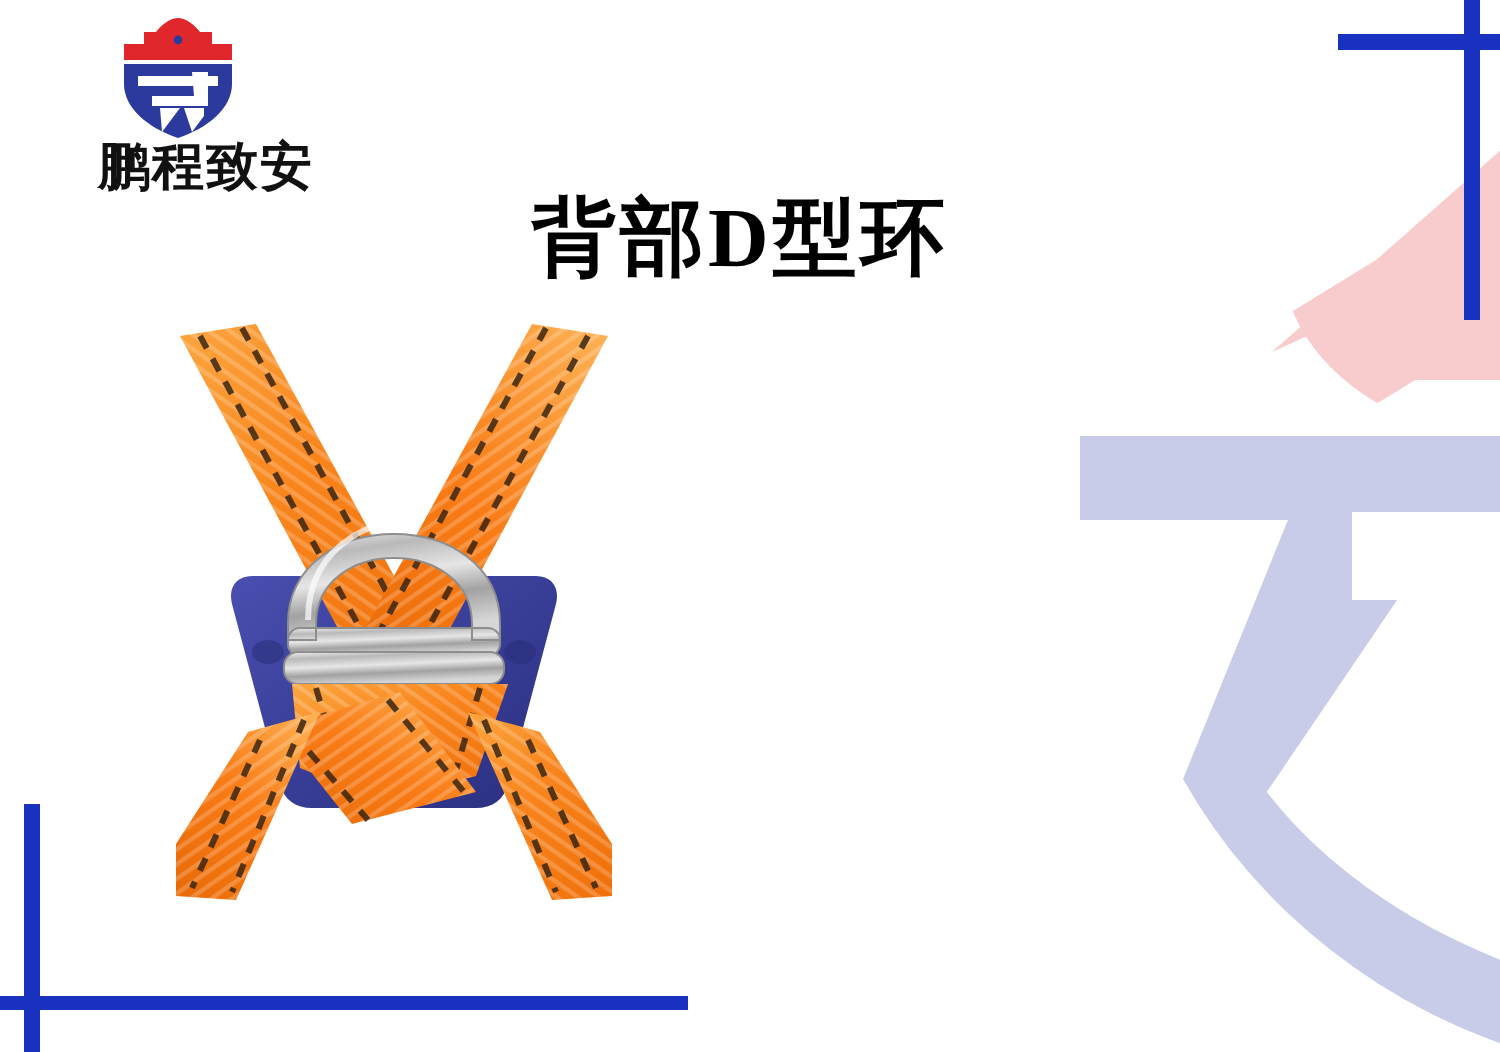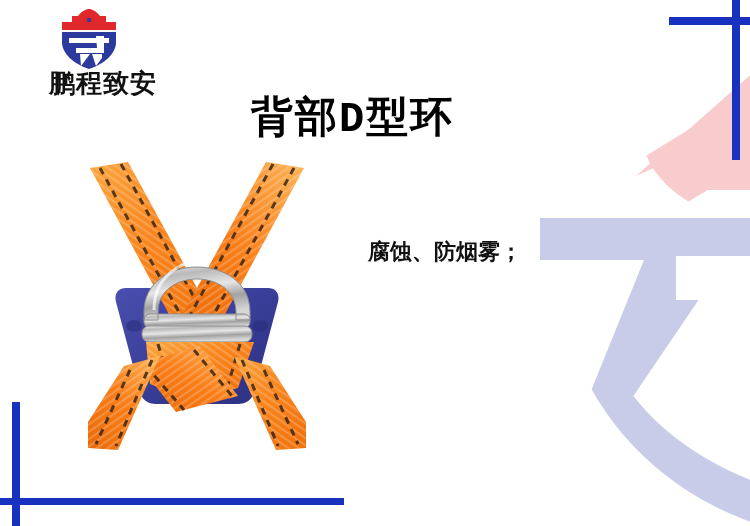--- a/index.html
+++ b/index.html
@@ -101,23 +101,23 @@
     font-weight:700;
     letter-spacing:1px;
     color:#111111;
     text-align:center;
     line-height:30px;
   }
 
   
   #title {
     position:absolute;
-    left:251px; top:95px;
+    left:266px; top:95px;
     width:250px;
-    font-family:Liberation Mono, monospace;
+    font-family:Liberation Serif, serif;
     font-size:42px;
     font-weight:700;
     color:#000000;
     letter-spacing:2px;
     line-height:50px;
     white-space:nowrap;
   }
 
   
   #photo {
@@ -300,16 +300,15 @@
         <path d="M182,206 L146,196 L188,290 L218,288 L218,262 Z" fill="url(#weave)"></path>
         <path d="M176,210 L210,284" stroke="#3a2410" stroke-width="3" stroke-dasharray="7 6" fill="none" opacity="0.85"></path>
         <path d="M154,200 L190,286" stroke="#3a2410" stroke-width="3" stroke-dasharray="7 6" fill="none" opacity="0.85"></path>
       </g>
 
       <rect x="0" y="290" width="218" height="6" fill="#ffffff"></rect>
     </svg>
   </div>
 
   <div id="desc">
-    <div class="desc-line">腐蚀、防烟雾；</div>
   </div>
 
 </div>
 
 </body></html>

